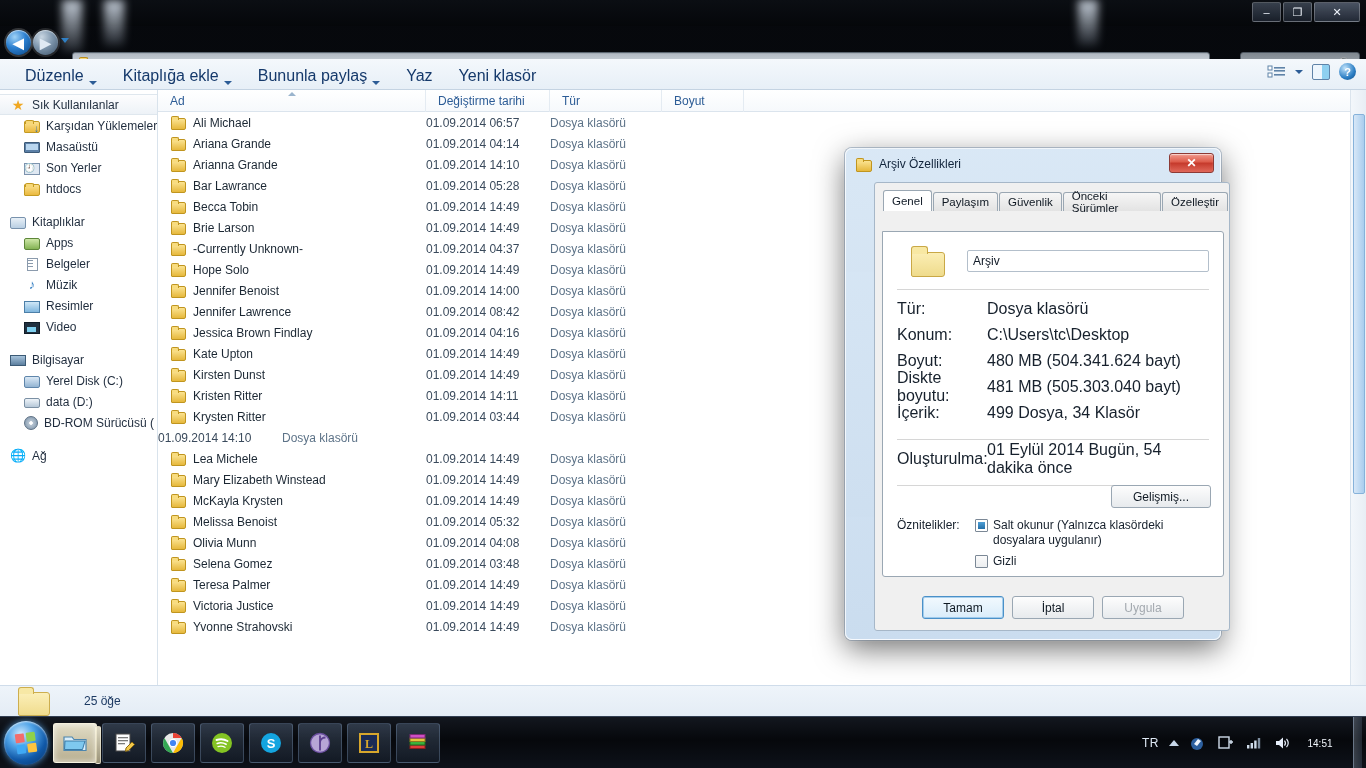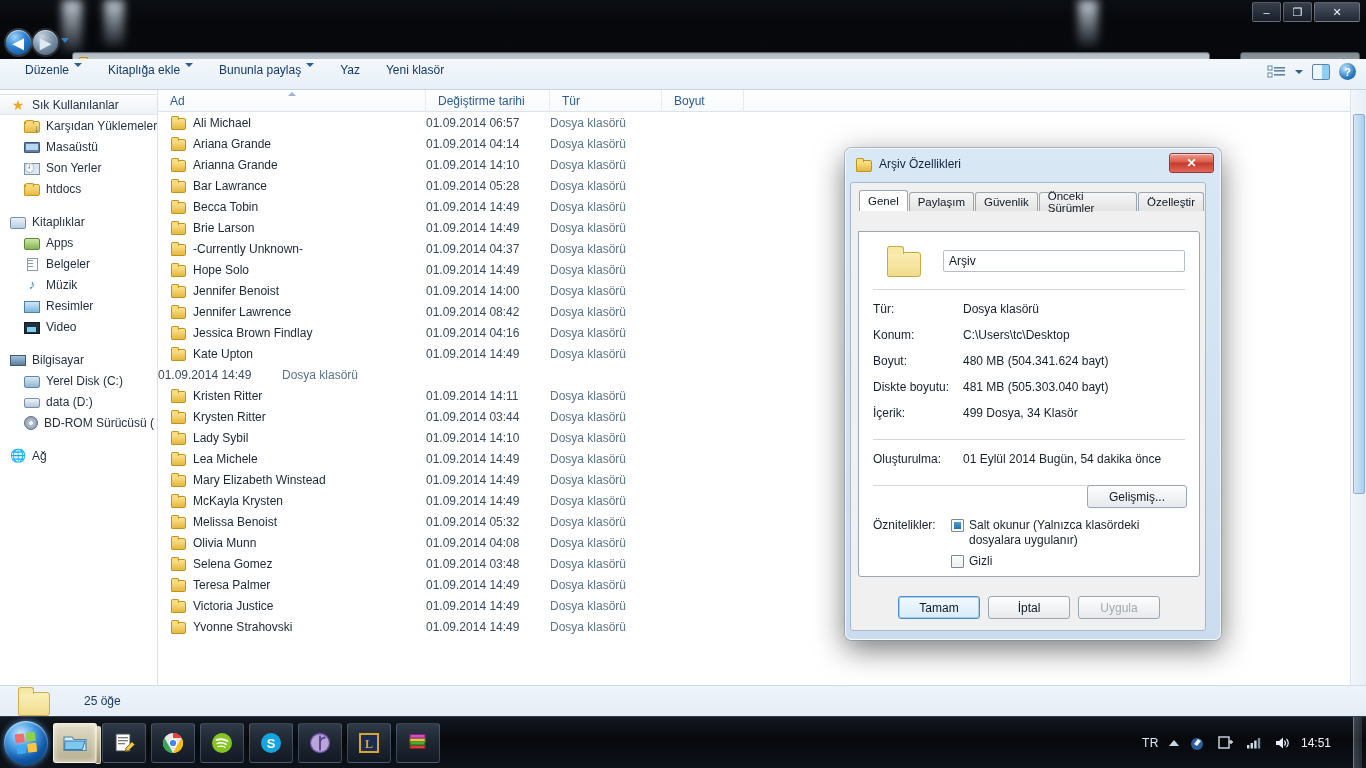--- a/index.html
+++ b/index.html
@@ -107,22 +107,22 @@
   .search-ico { color:#2f6fae; font-size: 13px; }
 
   
   .toolbar {
     position: absolute; left: 0; top: 59px; width: 1366px; height: 31px;
     background: linear-gradient(180deg,#f4f8fc 0%, #e7eff7 100%);
     border-bottom: 1px solid #c4d3e2;
     display: flex; align-items: center;
   }
   .tb-item {
-    display:flex; align-items:flex-start; gap:5px; height: 24px;
-    padding: 0 10px; margin-left: 4px; font-size: 12px; color: #15396b;
+    display:flex; align-items:flex-end; gap:5px; height: 24px;
+    padding: 0 10px; margin-left: 4px; font-size: 16px; color: #15396b;
     border: 1px solid transparent; border-radius: 3px;
   }
   .tb-item:first-child { margin-left: 14px; }
   .caret-dn { width:0;height:0;border-left:4px solid transparent;border-right:4px solid transparent;border-top:4px solid #2c5c96; }
   .tb-right { position:absolute; right: 10px; top:4px; display:flex; align-items:center; gap:9px; }
   .ico-views { width:19px;height:16px; display:block; }
   .ico-pane { width:18px;height:16px;border:1px solid #5f83a8; border-radius:2px;
     background: linear-gradient(90deg,#eef6fd 0 55%, #8fd0f0 55% 100%); }
   .ico-help { width:17px;height:17px;border-radius:50%;
     background: radial-gradient(circle at 35% 30%, #bfe2fb, #2b7ec4 60%, #114a80);
@@ -279,21 +279,21 @@
     content:''; position:absolute; right:-5px; top:2px; width:4px; height:36px;
     background: linear-gradient(180deg, rgba(244,238,214,.9), rgba(190,180,145,.8));
     border:1px solid rgba(250,246,228,.55); border-radius:2px;
   }
   .tray {
     position:absolute; right: 0; top:0; height:52px; display:flex; align-items:center; gap:10px;
     padding-right: 4px; color:#e6eefa; font-size:12px;
   }
   .tray .lang { font-size:12px; color:#dfe9f5; letter-spacing:.5px;}
   .tray .uparrow { width:0;height:0;border-left:5px solid transparent;border-right:5px solid transparent;border-bottom:6px solid #c6d6e8;}
-  .tray .clock { font-size:12px; color:#f0f5fb; min-width:38px; }
+  .tray .clock { font-size:10px; color:#f0f5fb; min-width:38px; text-align:center;}
   .tray .showdesk { width:9px; height:52px; margin-left:4px;
     background: linear-gradient(90deg,rgba(200,215,235,.25),rgba(120,145,175,.22));
     border-left:1px solid rgba(190,210,235,.45); }
   .tray-ico { width:18px; height:16px; position:relative; }
 
   
   .dialog {
     position:absolute; left: 845px; top: 148px; width: 376px; height: 492px;
     border-radius: 7px;
     background: linear-gradient(180deg, rgba(216,231,245,.97), rgba(200,219,238,.96));
@@ -317,21 +317,21 @@
   .dlg-title-text { font-size: 12px; color:#11243b; }
   .dlg-close {
     position:absolute; right: 6px; top: 4px; width: 45px; height: 20px;
     border-radius: 3px; border:1px solid #8d3a35;
     background: linear-gradient(180deg,#f19a8e 0%, #dc5a49 45%, #c5392b 50%, #e0685a 100%);
     color:#fff; font-size:12px; font-weight:bold;
     display:flex; align-items:center; justify-content:center;
     box-shadow: inset 0 1px 1px rgba(255,255,255,.6);
   }
   .dlg-inner {
-    position:absolute; left: 4px; top: 33px; width: 356px; height: 449px;
+    position:absolute; left: 28px; top: 33px; width: 356px; height: 449px;
     background: #f0f0f0; border: 1px solid #a6b7c8; border-radius: 3px;
   }
   .tabstrip { display:flex; align-items: flex-end; height: 21px; padding-left: 8px; margin-top: 7px; }
   .tab {
     height: 19px; padding: 0 8px; font-size: 11.5px; color: #0e1721;
     background: linear-gradient(180deg,#f6f6f6,#e3e3e3);
     border: 1px solid #9aa7b3; border-bottom: none; border-radius: 3px 3px 0 0;
     display:flex; align-items:center; margin-right: 1px;
   }
   .tab.active {
@@ -352,21 +352,21 @@
     content:''; position:absolute; left:0; top:0; width:15px; height:7px;
     background:#f8e8a3; border:1px solid #c9a846; border-bottom:none; border-radius:3px 3px 0 0;
   }
   .pf-nameinput {
     margin-left: 22px; flex: 1; height: 22px; background:#fff;
     border: 1px solid #b3bfcb; border-radius: 2px;
     display:flex; align-items:center; padding-left: 5px;
     font-size: 12px; color:#101a26;
   }
   .hr { height:1px; background:#d6d6d6; margin: 13px 14px 0 14px; }
-  .prow { display:flex; align-items:center; padding: 0 14px; height: 26px; font-size: 12px; }
+  .prow { display:flex; align-items:center; padding: 0 14px; height: 26px; font-size: 16px; }
   .prow .lbl { width: 90px; color:#16202c; flex:none; }
   .prow .val { color:#16202c; }
   .attr-block { padding: 0 14px; }
   .attr-line { display:flex; align-items:flex-start; height:22px; font-size:12px;margin-top:32px; }
   .attr-lbl { width: 78px; color:#16202c; flex:none; }
   .cbx {
     width: 13px; height: 13px; border: 1px solid #7b8896; background:#fff;
     border-radius: 1px; margin-right: 5px; flex:none; position: relative; margin-top: 1px;
   }
   .cbx.indet::after {
@@ -683,20 +683,24 @@
             <div class="frow">
               <div class="fn">
                 <span class="f-ico"></span>
                 <span>Kate Upton</span>
               </div>
               <div class="fd">01.09.2014 14:49</div>
               <div class="ft">Dosya klasörü</div>
               <div class="fs"></div>
             </div>
             <div class="frow">
+              <div class="fn">
+                <span class="f-ico"></span>
+                <span>Kirsten Dunst</span>
+              </div>
               <div class="fd">01.09.2014 14:49</div>
               <div class="ft">Dosya klasörü</div>
               <div class="fs"></div>
             </div>
             <div class="frow">
               <div class="fn">
                 <span class="f-ico"></span>
                 <span>Kristen Ritter</span>
               </div>
               <div class="fd">01.09.2014 14:11</div>
@@ -706,24 +710,20 @@
             <div class="frow">
               <div class="fn">
                 <span class="f-ico"></span>
                 <span>Krysten Ritter</span>
               </div>
               <div class="fd">01.09.2014 03:44</div>
               <div class="ft">Dosya klasörü</div>
               <div class="fs"></div>
             </div>
             <div class="frow">
-              <div class="fn">
-                <span class="f-ico"></span>
-                <span>Lady Sybil</span>
-              </div>
               <div class="fd">01.09.2014 14:10</div>
               <div class="ft">Dosya klasörü</div>
               <div class="fs"></div>
             </div>
             <div class="frow">
               <div class="fn">
                 <span class="f-ico"></span>
                 <span>Lea Michele</span>
               </div>
               <div class="fd">01.09.2014 14:49</div>

